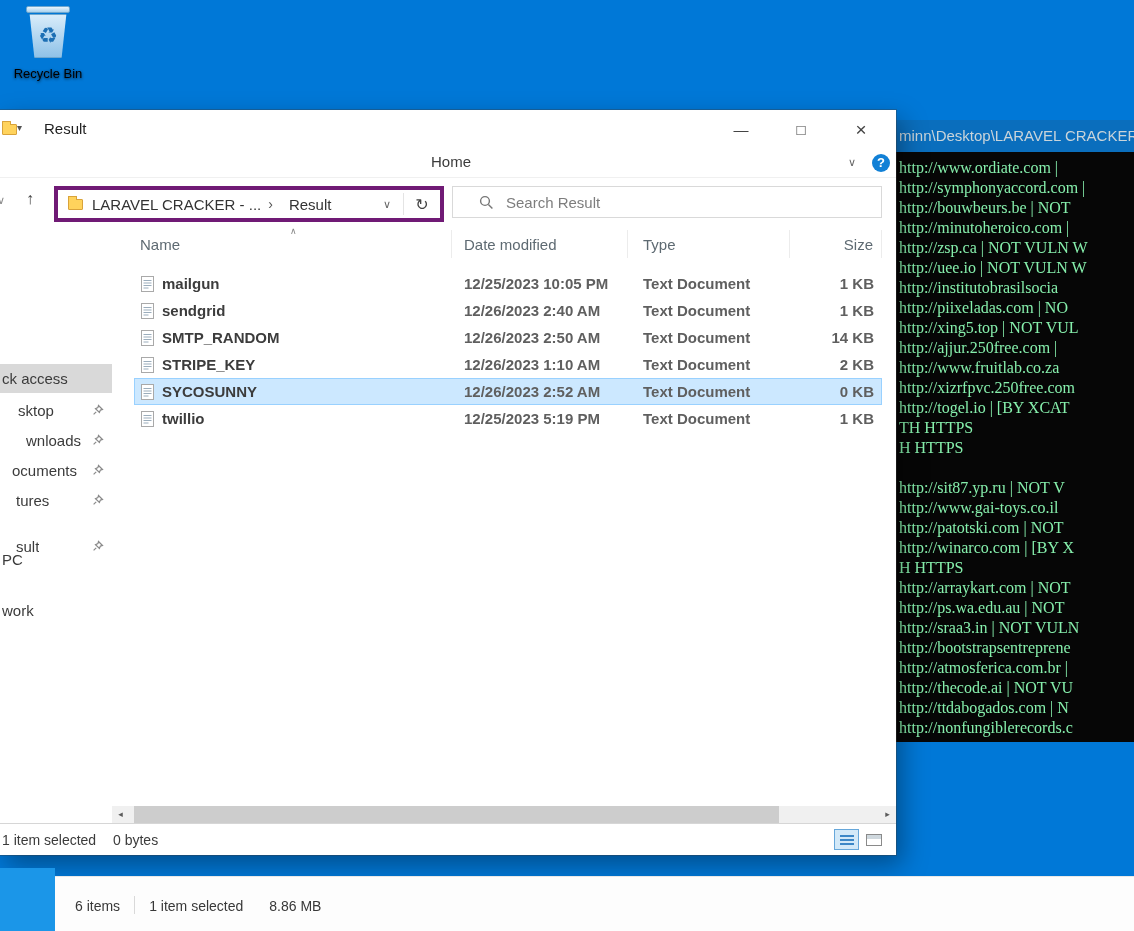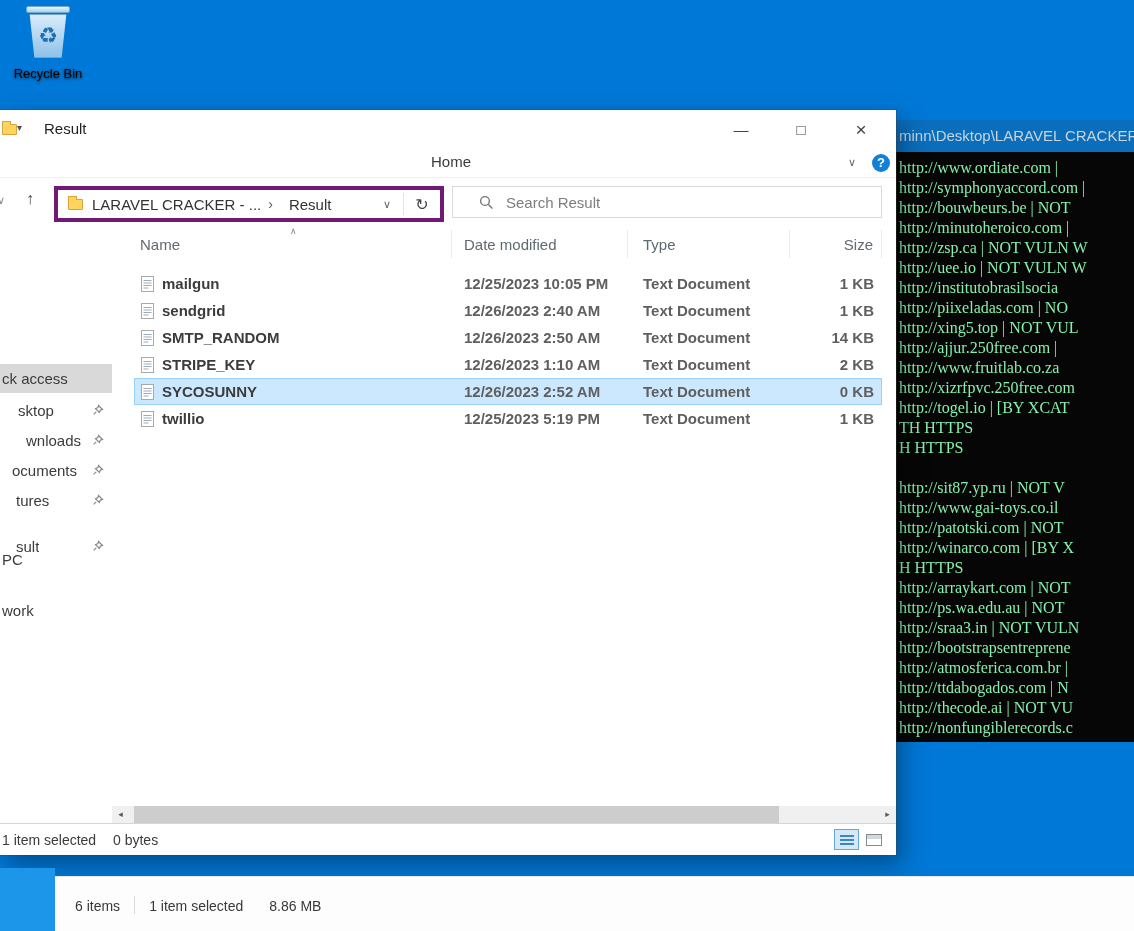--- a/index.html
+++ b/index.html
@@ -162,22 +162,22 @@
       <div class="cline">http://sit87.yp.ru | NOT V</div>
       <div class="cline">http://www.gai-toys.co.il</div>
       <div class="cline">http://patotski.com | NOT</div>
       <div class="cline">http://winarco.com | [BY X</div>
       <div class="cline">H HTTPS</div>
       <div class="cline">http://arraykart.com | NOT</div>
       <div class="cline">http://ps.wa.edu.au | NOT</div>
       <div class="cline">http://sraa3.in | NOT VULN</div>
       <div class="cline">http://bootstrapsentreprene</div>
       <div class="cline">http://atmosferica.com.br |</div>
+      <div class="cline">http://thecode.ai | NOT VU</div>
       <div class="cline">http://ttdabogados.com | N</div>
-      <div class="cline">http://thecode.ai | NOT VU</div>
       <div class="cline">http://nonfungiblerecords.c</div>
     </div>
   </div>
 
   <div class="explorer">
 
     <div class="titlebar">
       <span class="win-folder-icon"></span>
       <span class="qat-arrow">▾</span>
       <span class="win-title">Result</span>

